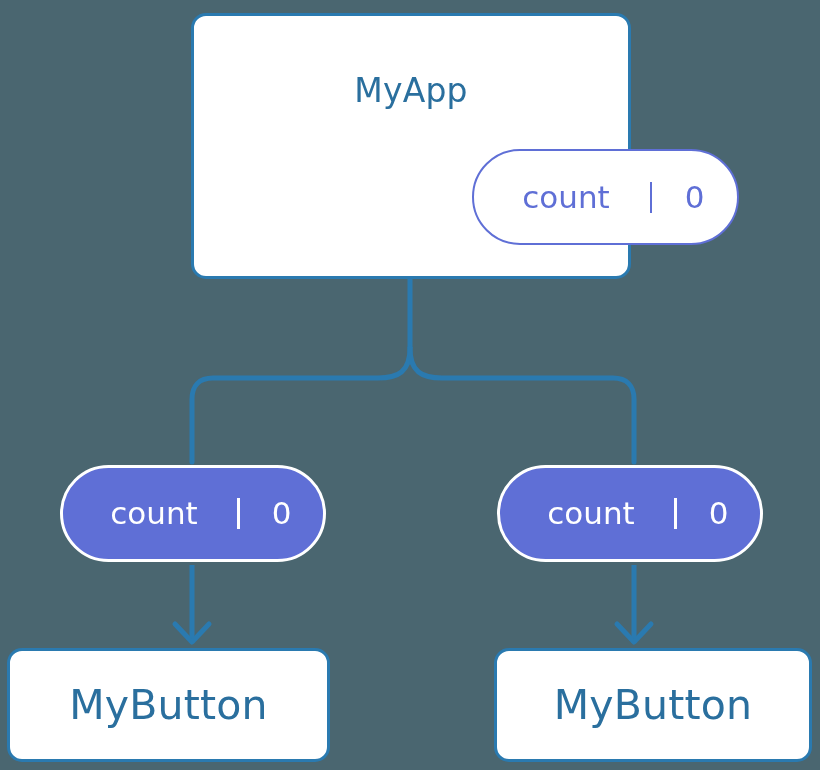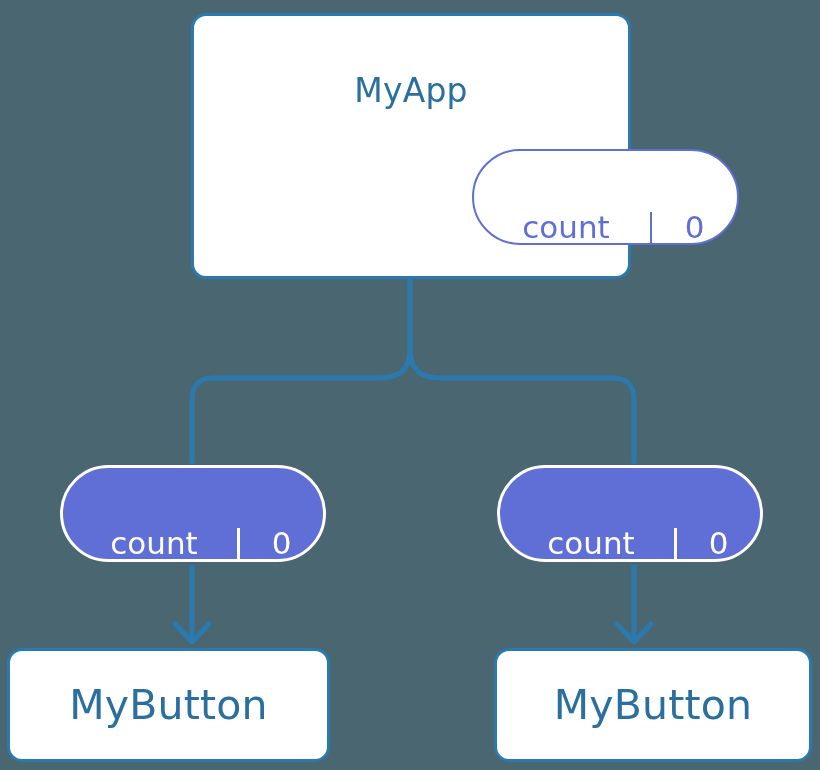--- a/index.html
+++ b/index.html
@@ -72,21 +72,21 @@
   .comp-box.leaf .comp-title {
     top: 50%;
     transform: translateY(-50%);
     font-size: 41px;
   }
 
   
   .pill {
     position: absolute;
     display: flex;
-    align-items: flex-end;
+    align-items: center;
     box-sizing: border-box;
     border-radius: 999px;
     overflow: hidden;
   }
   .pill .pill-key,
   .pill .pill-val {
     display: flex;
     align-items: center;
     justify-content: center;
     font-size: 31px;

